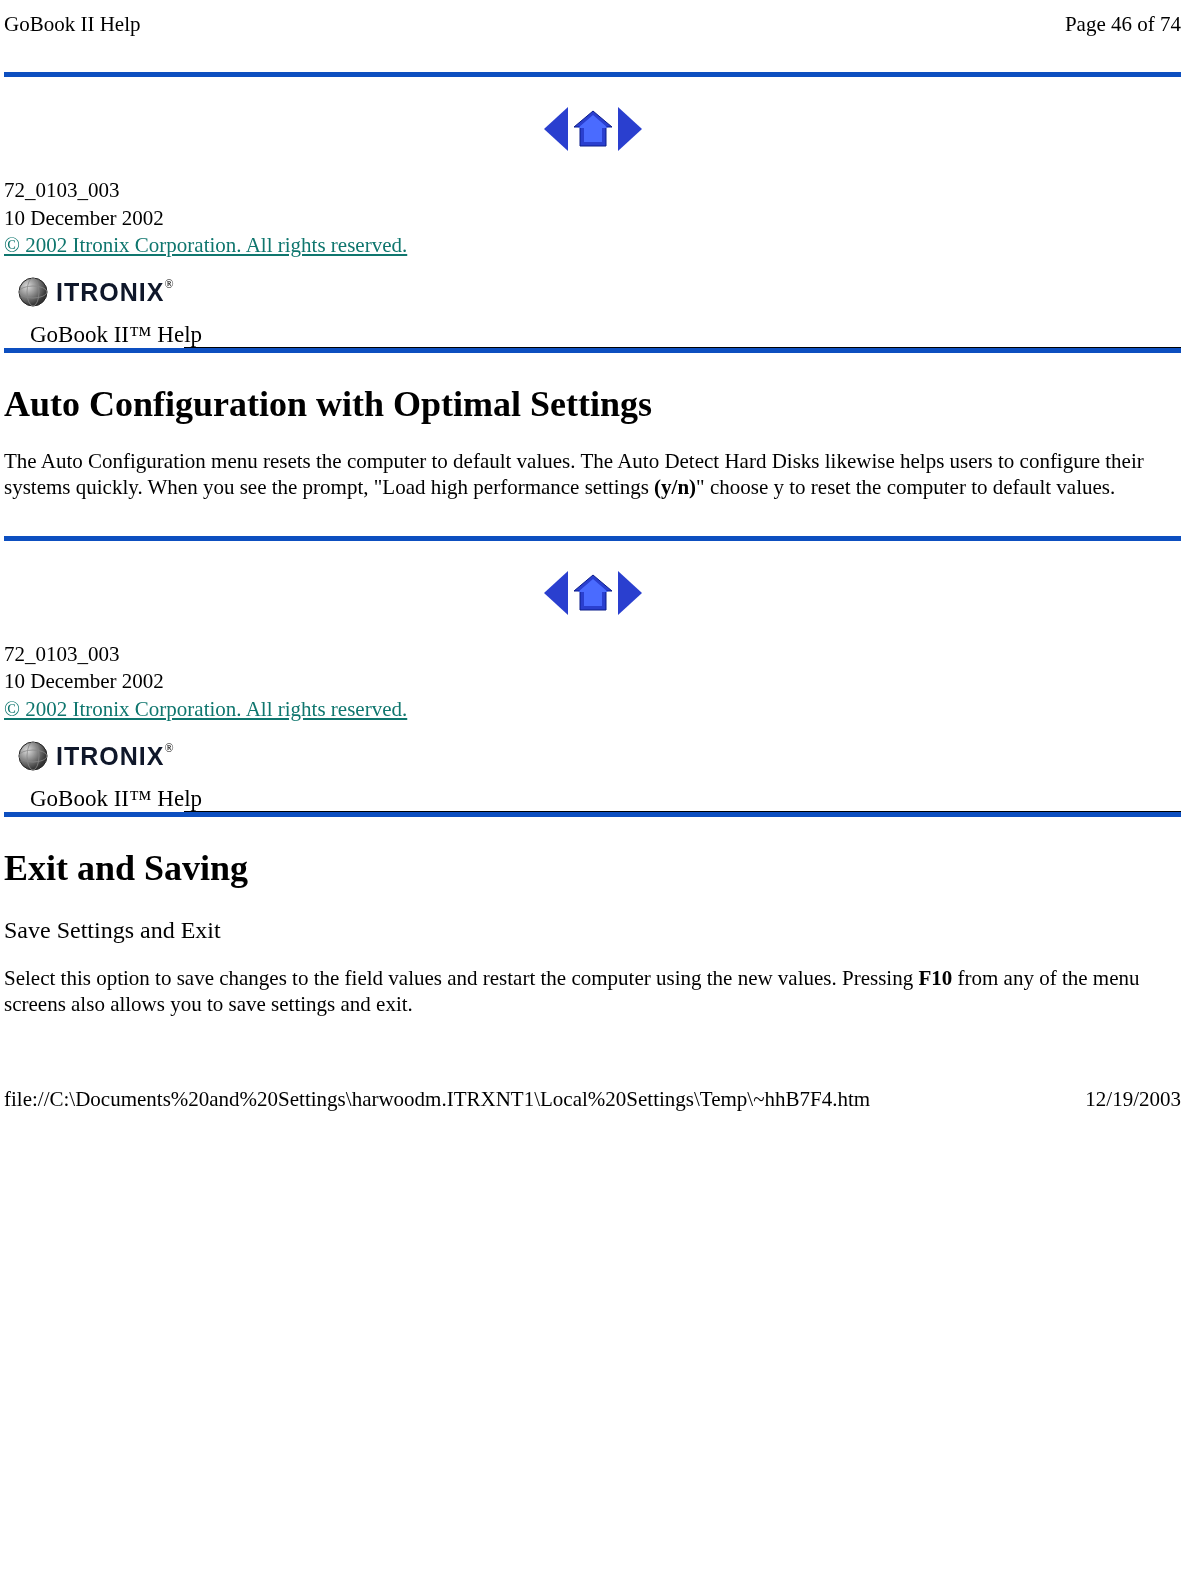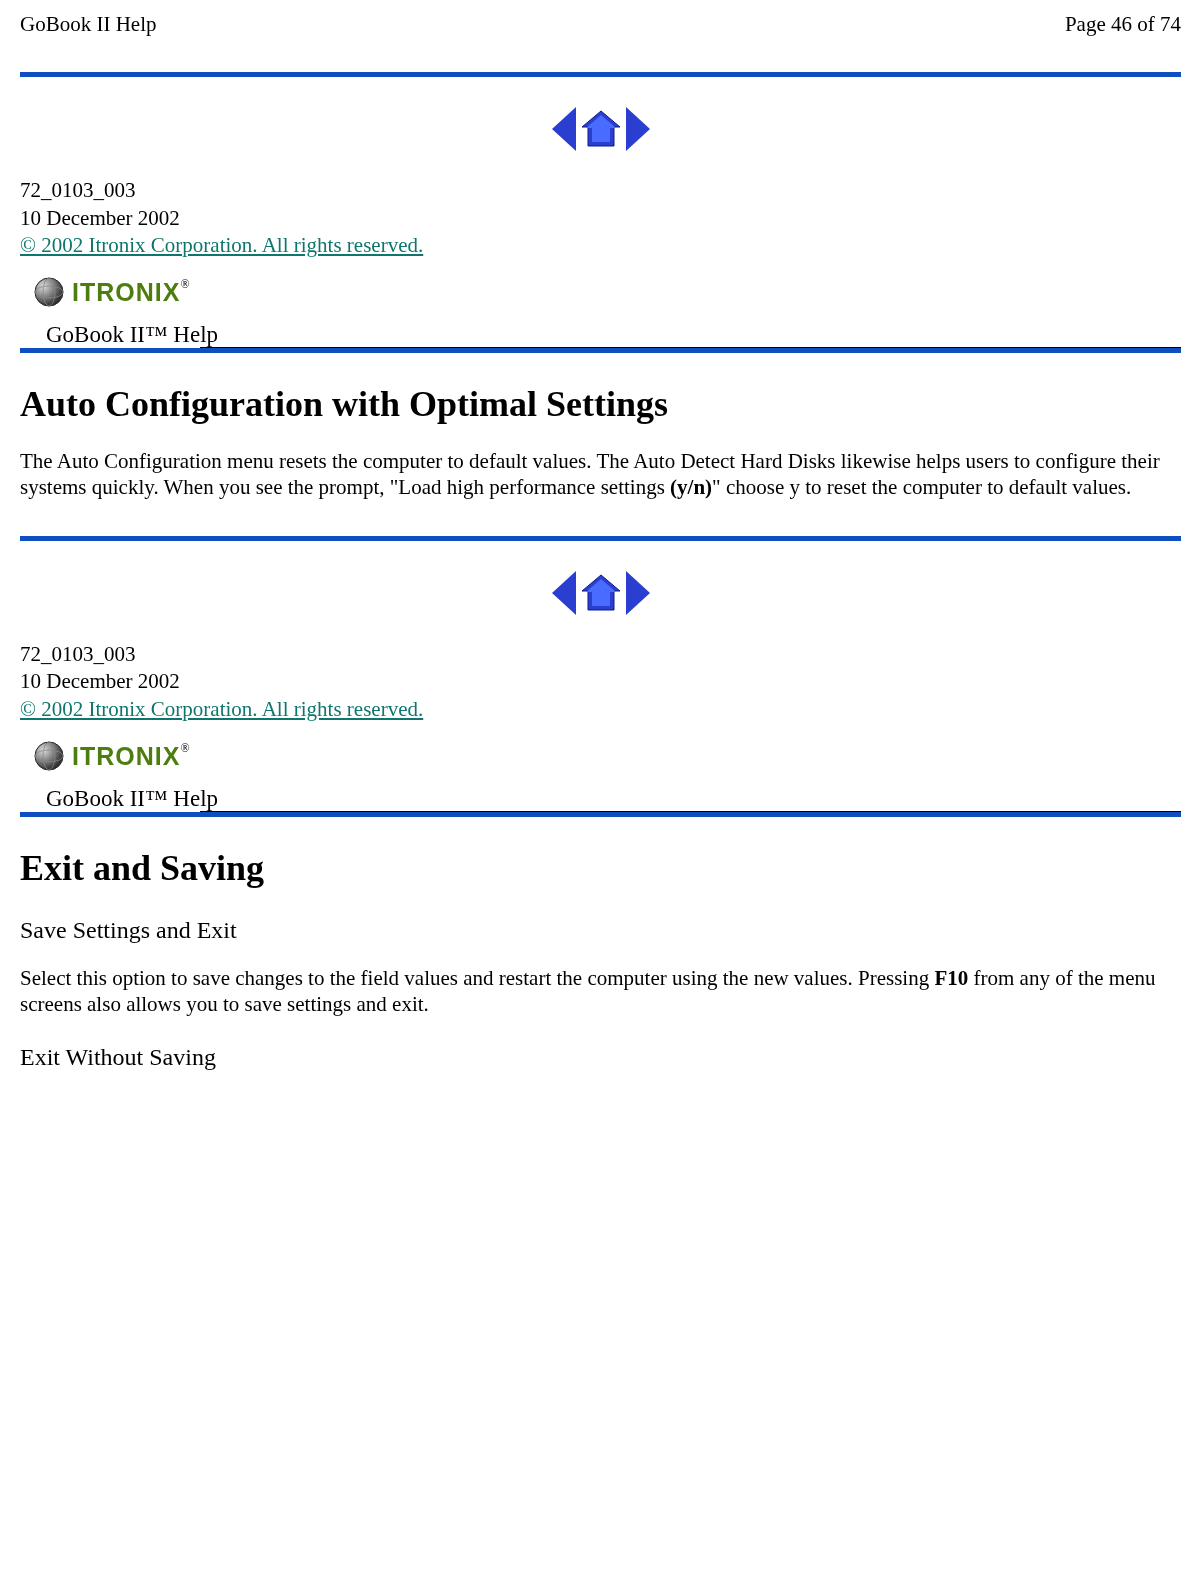--- a/index.html
+++ b/index.html
@@ -6,21 +6,21 @@
     margin: 0;
     padding: 0;
     background: #fff;
     width: 1201px;
     font-family: "Times New Roman", Times, serif;
     font-size: 21px;
     color: #000;
     line-height: 1.2;
   }
   .page {
-    padding: 12px 20px 20px 20px;
+    padding: 12px 20px 20px 4px;
   }
   .header-row, .footer-row {
     display: flex;
     justify-content: space-between;
     font-family: "Times New Roman", Times, serif;
     font-size: 21px;
     color: #000;
   }
   .footer-row {
     margin-top: 70px;
@@ -84,21 +84,21 @@
   }
   .logo-globe {
     width: 30px;
     height: 30px;
   }
   .logo-text {
     font-family: Arial, Helvetica, sans-serif;
     font-weight: 900;
     font-size: 25px;
     letter-spacing: 1px;
-    color: #4d7c0f;
+    color: #0f172a;
   }
   .product-line {
     font-family: "Times New Roman", Times, serif;
     font-size: 23px;
     margin-left: 26px;
     margin-bottom: -2px;
   }
   .rule-thin {
     height: 1px;
     background: #000;
@@ -224,16 +224,19 @@
   <hr class="rule-thin">
   <hr class="hr-thick-below">
 
   <h2 class="section-title">Exit and Saving</h2>
 
   <h3 class="subsection">Save Settings and Exit</h3>
   <p class="para">
     <span>Select this option to save changes to the field values and restart the computer using the new values.  Pressing </span><span class="bold">F10</span><span> from any of the menu screens also allows you to save settings and exit.</span>
   </p>
 
-  <h3 class="subsection">Exit Without Saving</h3>
-
+
+  <div class="footer-row">
+    <span>file://C:\Documents%20and%20Settings\harwoodm.ITRXNT1\Local%20Settings\Temp\~hhB7F4.htm</span>
+    <span>12/19/2003</span>
+  </div>
 
 </div>
 
 </body></html>

